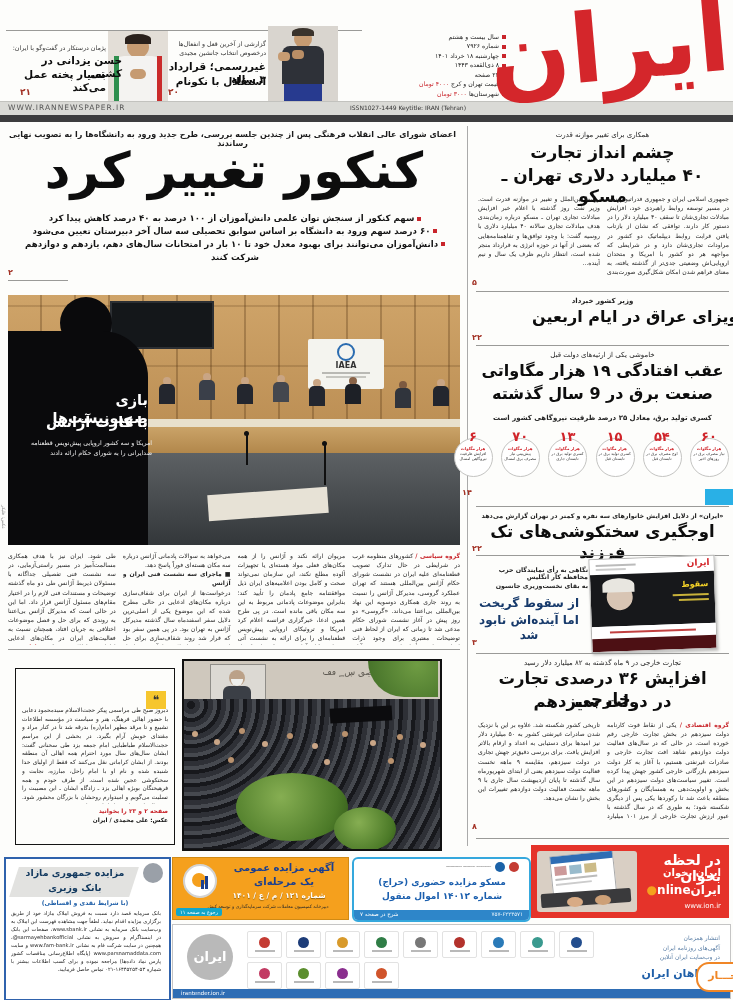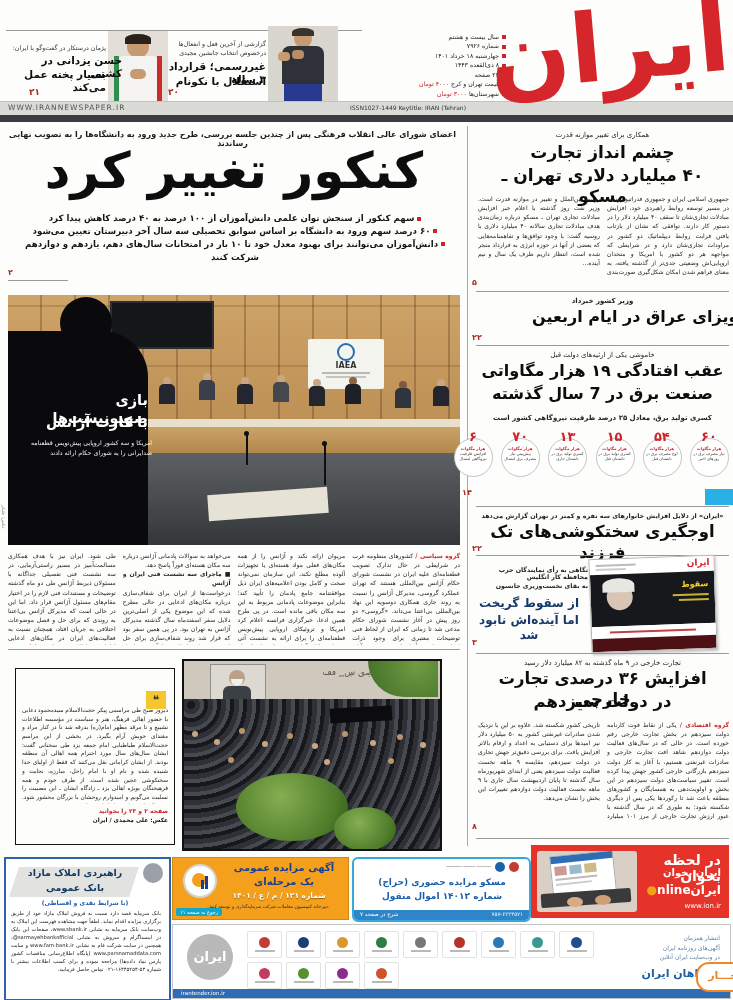--- a/index.html
+++ b/index.html
@@ -75,21 +75,21 @@
     <div class="abs" style="left:19px;top:5px;width:22px;height:22px;border-radius:50%;background:#c69b72;"></div>
     <div class="abs" style="left:17px;top:3px;width:26px;height:10px;border-radius:50% 50% 0 0;background:#2a211c;"></div>
     <div class="abs" style="left:6px;top:25px;width:48px;height:45px;border-radius:10px 10px 0 0;background:#f4f3f1;"></div>
     <div class="abs" style="left:6px;top:25px;width:5px;height:45px;background:#2f8f4e;"></div>
     <div class="abs" style="left:49px;top:25px;width:5px;height:45px;background:#ca2b2b;"></div>
     <div class="abs" style="left:22px;top:38px;width:16px;height:10px;border-radius:5px;background:#c69b72;"></div>
   </div>
   <div class="abs kicker-sm rgt" style="left:0px;top:44px;width:106px;">پژمان درستکار در گفت‌وگو با ایران:</div>
   <div class="abs headline rgt" style="left:16px;top:54px;width:106px;font-size:10.5px;">حسن یزدانی در کشتی</div>
   <div class="abs headline rgt" style="left:0px;top:68px;width:106px;font-size:10.5px;">بسیار پخته عمل می‌کند</div>
-  <div class="abs pagenum" style="left:29px;top:87px;font-size:9px;">۲۱</div>
+  <div class="abs pagenum" style="left:20px;top:87px;font-size:9px;">۲۱</div>
 
   <div class="abs" style="left:268px;top:26px;width:70px;height:75px;background:#d9d5cf;overflow:hidden;">
     <div class="abs" style="left:26px;top:4px;width:18px;height:18px;border-radius:50%;background:#c69b72;"></div>
     <div class="abs" style="left:24px;top:2px;width:22px;height:8px;border-radius:50% 50% 0 0;background:#3a332c;"></div>
     <div class="abs" style="left:14px;top:20px;width:42px;height:38px;border-radius:8px 8px 0 0;background:#2e3138;"></div>
     <div class="abs" style="left:10px;top:26px;width:12px;height:9px;border-radius:4px;background:#c69b72;"></div>
     <div class="abs" style="left:24px;top:24px;width:12px;height:9px;border-radius:4px;background:#b98e66;"></div>
     <div class="abs" style="left:16px;top:58px;width:38px;height:17px;background:#273a8f;"></div>
   </div>
   <div class="abs kicker-sm rgt" style="left:172px;top:40px;width:94px;">گزارشی از آخرین قعل و انفعال‌ها</div>
@@ -230,21 +230,21 @@
   <div class="abs pagenum" style="left:472px;top:278px;">۵</div>
   <div class="hr" style="left:476px;top:291px;width:253px;"></div>
 
   <div class="abs kicker ctr" style="left:476px;top:297px;width:253px;font-size:7px;">وزیر کشور خبرداد</div>
   <div class="abs headline ctr" style="left:476px;top:307px;width:253px;font-size:16px;margin-left:48px;">لغو ویزای عراق در ایام اربعین</div>
   <div class="abs pagenum" style="left:472px;top:333px;">۲۲</div>
   <div class="hr" style="left:476px;top:345px;width:253px;"></div>
 
   <div class="abs kicker ctr" style="left:476px;top:351px;width:253px;font-weight:normal;font-size:7px;">خاموشی یکی از ارثیه‌های دولت قبل</div>
   <div class="abs headline ctr" style="left:476px;top:361px;width:253px;font-size:16px;">عقب افتادگی ۱۹ هزار مگاواتی</div>
-  <div class="abs headline ctr" style="left:476px;top:384px;width:253px;font-size:16px;">صنعت برق در 7 سال گذشته</div>
+  <div class="abs headline ctr" style="left:476px;top:384px;width:253px;font-size:16px;">صنعت برق در 9 سال گذشته</div>
   <div class="abs ctr" style="left:476px;top:414px;width:253px;font-size:7px;font-weight:bold;color:#222;">کسری تولید برق، معادل ۲۵ درصد ظرفیت نیروگاهی کشور است</div>
   <div class="circles" style="left:452px;top:430px;width:278px;">
     <div class="circ">
         <div class="ring"></div>
         <div class="c-num">۶۰</div>
         <div class="c-unit">هزار مگاوات</div>
         <div class="c-label">نیاز مصرف برق در روزهای اخیر</div>
       </div>
     <div class="circ">
         <div class="ring"></div>
@@ -317,22 +317,22 @@
   <div class="body-cols abs" style="left:478px;top:720px;width:251px;height:100px;">
     <div class="col"><span class="lead">گروه اقتصادی /</span> <span>یکی از نقاط قوت کارنامه دولت سیزدهم در بخش تجارت خارجی رقم خورده است. در حالی که در سال‌های فعالیت دولت دوازدهم شاهد افت تجارت خارجی و صادرات غیرنفتی هستیم، با آغاز به کار دولت سیزدهم بازرگانی خارجی کشور جهش پیدا کرده است. تغییر سیاست‌های دولت سیزدهم در این بخش و اولویت‌دهی به همسایگان و کشورهای منطقه باعث شد تا رکوردها یکی پس از دیگری شکسته شود؛ به طوری که در سال گذشته با عبور ارزش تجارت خارجی از مرز ۱۰۱ میلیارد دلار، رکورد</span></div>
     <div class="col">تاریخی کشور شکسته شد. علاوه بر این با نزدیک شدن صادرات غیرنفتی کشور به ۵۰ میلیارد دلار نیز امیدها برای دستیابی به اعداد و ارقام بالاتر افزایش یافت. برای بررسی دقیق‌تر جهش تجاری در دولت سیزدهم، مقایسه ۹ ماهه نخست فعالیت دولت سیزدهم یعنی از ابتدای شهریورماه سال گذشته تا پایان اردیبهشت سال جاری با ۹ ماهه نخست فعالیت دولت دوازدهم تغییرات این بخش را نشان می‌دهد.</div>
   </div>
   <div class="abs pagenum" style="left:472px;top:822px;">۸</div>
   <div class="hr" style="left:476px;top:838px;width:253px;"></div>
 
   <div class="ad-bank">
     <div class="abs" style="right:6px;top:4px;width:20px;height:20px;border-radius:50%;background:#9aa0a8;"></div>
     <div class="abs" style="left:8px;top:8px;width:120px;height:30px;background:#e2e2e0;transform:skewX(-18deg);"></div>
-    <div class="abs headline ctr" style="left:4px;top:8px;width:130px;font-size:9.5px;color:#12395f;">راهبردی املاک مازاد</div>
-    <div class="abs headline ctr" style="left:4px;top:23px;width:130px;font-size:9.5px;color:#12395f;">بانک عمومی</div>
+    <div class="abs headline ctr" style="left:4px;top:8px;width:130px;font-size:9.5px;color:#12395f;">مزایده جمهوری مازاد</div>
+    <div class="abs headline ctr" style="left:4px;top:23px;width:130px;font-size:9.5px;color:#12395f;">بانک وزیری</div>
     <div class="abs ctr" style="left:4px;top:40px;width:150px;font-size:6.2px;font-weight:bold;color:#1f5fa8;">(با شرایط نقدی و اقساطی)</div>
     <div class="abs" style="left:5px;top:50px;width:150px;height:84px;font-size:5.2px;line-height:1.55;text-align:justify;color:#222;overflow:hidden;">بانک سرمایه قصد دارد نسبت به فروش املاک مازاد خود از طریق برگزاری مزایده اقدام نماید. لطفاً جهت مشاهده فهرست این املاک به وب‌سایت بانک سرمایه به نشانی www.sbank.ir، صفحات این بانک در اینستاگرام و سروش به نشانی sarmayehbankofficial@، همچنین در سایت شرکت فام به نشانی www.fam-bank.ir و سایت www.parsnamaddata.com (پایگاه اطلاع‌رسانی مناقصات کشور پارس نماد داده‌ها) مراجعه نموده و برای کسب اطلاعات بیشتر با شماره ۵۳-۱۶۴۴۵۲۵۴-۰۲۱ تماس حاصل فرمایید.</div>
   </div>
 
   <div class="ad-orange">
     <div class="abs" style="left:10px;top:6px;width:30px;height:30px;border-radius:50%;background:#fff;border:2px solid #d3d3d3;">
       <div class="abs" style="left:7px;top:7px;width:14px;height:14px;border-radius:50%;background:#f5a01d;"></div>
       <div class="abs" style="left:16px;top:14px;width:3px;height:9px;background:#1b3f8f;"></div>
       <div class="abs" style="left:20px;top:10px;width:3px;height:13px;background:#1b3f8f;"></div>
     </div>

